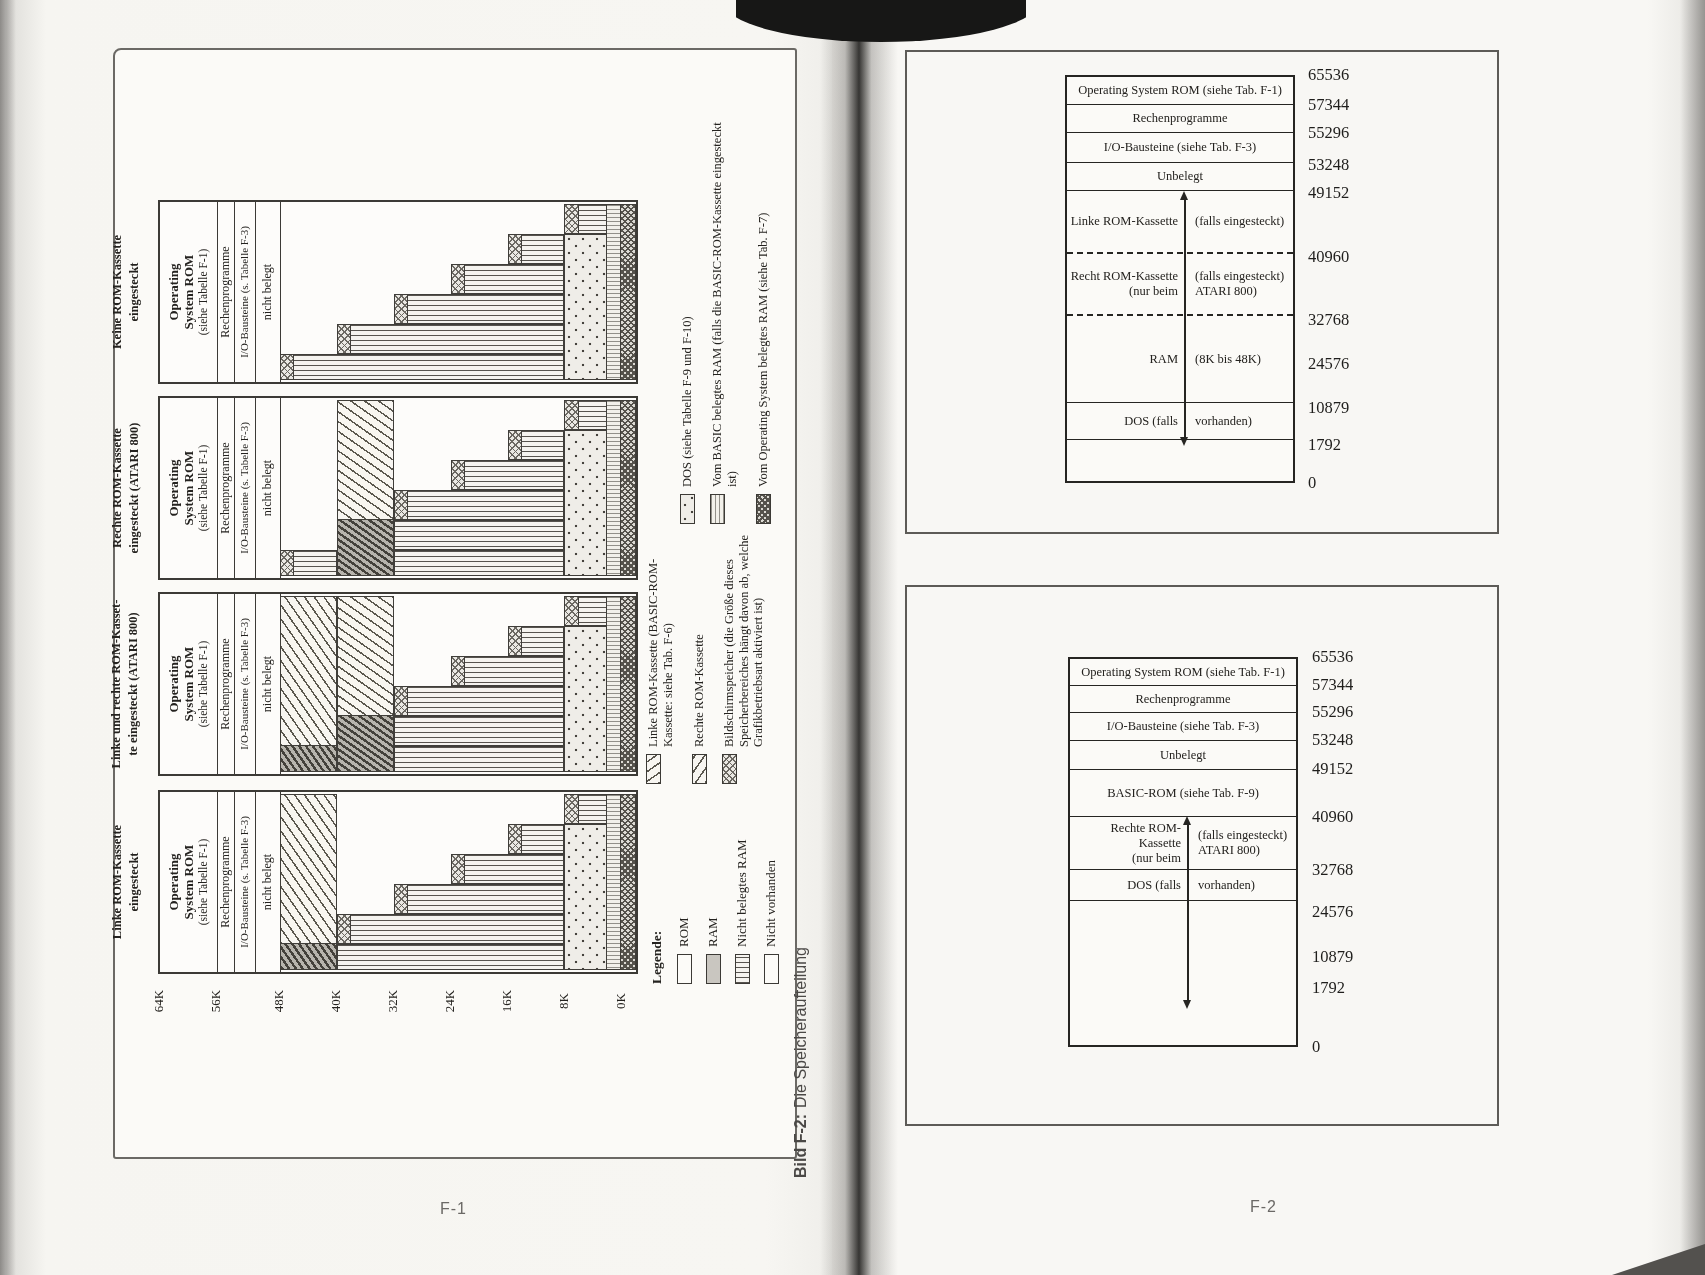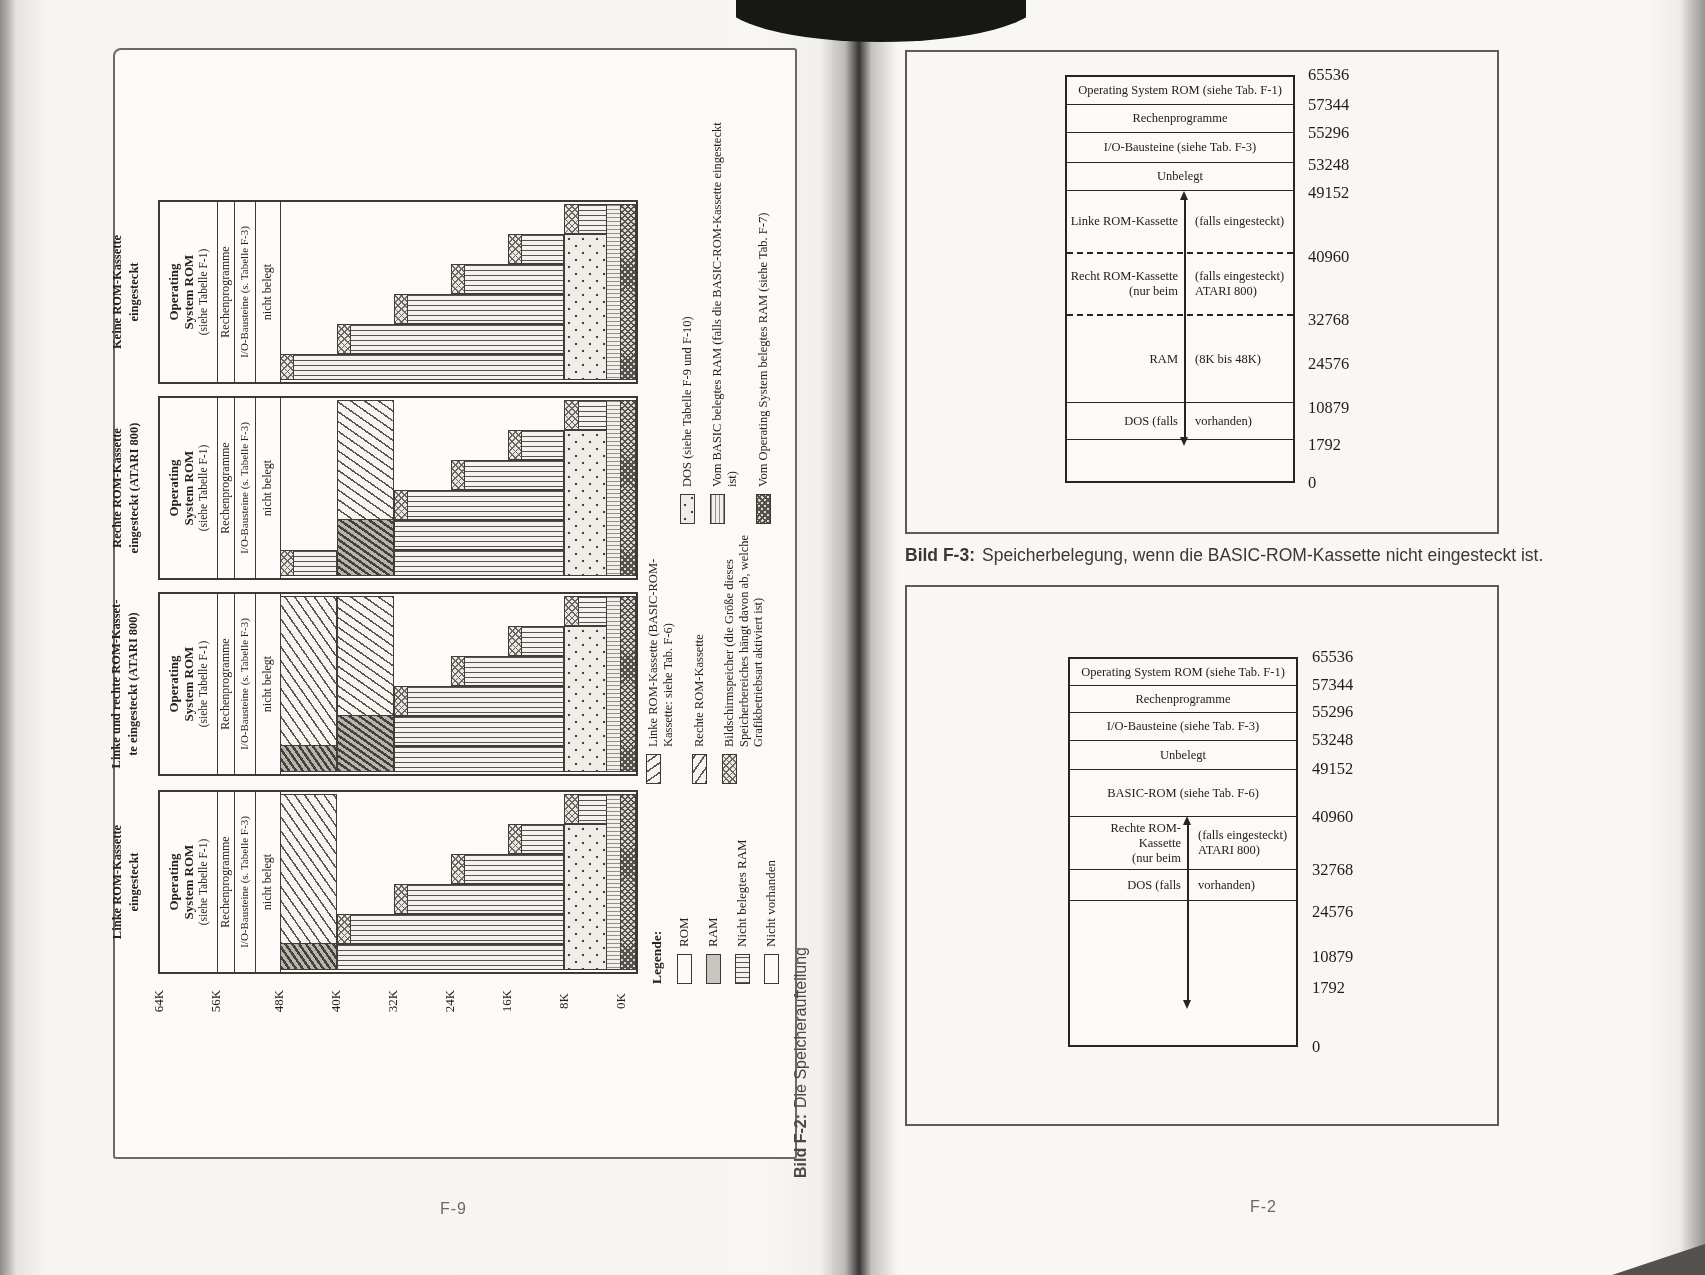--- a/index.html
+++ b/index.html
@@ -324,21 +324,21 @@
   <div class="rot leg leg1" style="left:759px;top:984px;width:150px;height:24px;">
     <span class="sw p-rom"></span>
     <span class="lab" style="white-space:nowrap;">Nicht vorhanden</span>
   </div>
 
   <div class="rot cap-rot" style="left:787px;top:1178px;width:280px;height:28px;">
     <b>Bild F-2:</b>
     <span>Die Speicheraufteilung</span>
   </div>
 
-  <div class="pagenum" style="left:440px;top:1200px;">F-9</div>
+  <div class="pagenum" style="left:440px;top:1200px;">F-1</div>
 
   <div class="obox" style="left:905px;top:50px;width:590px;height:480px;"></div>
 
   <div class="memmap" style="left:1065px;top:75px;width:230px;height:408px;">
     <div class="mrow" style="height:28px;">
       <div>Operating System ROM (siehe Tab. F-1)</div>
     </div>
     <div class="mrow" style="height:28px;">
       <div>Rechenprogramme</div>
     </div>
@@ -393,41 +393,38 @@
   <div class="addr" style="left:1308px;top:123px;">55296</div>
   <div class="addr" style="left:1308px;top:155px;">53248</div>
   <div class="addr" style="left:1308px;top:183px;">49152</div>
   <div class="addr" style="left:1308px;top:247px;">40960</div>
   <div class="addr" style="left:1308px;top:310px;">32768</div>
   <div class="addr" style="left:1308px;top:354px;">24576</div>
   <div class="addr" style="left:1308px;top:398px;">10879</div>
   <div class="addr" style="left:1308px;top:435px;">1792</div>
   <div class="addr" style="left:1308px;top:473px;">0</div>
 
-  <div class="caption" style="left:905px;top:545px;">
-    <b>Bild F-3:</b><span>Speicherbelegung, wenn die BASIC-ROM-Kassette nicht eingesteckt ist.</span>
-  </div>
 
   <div class="obox" style="left:905px;top:585px;width:590px;height:537px;"></div>
 
   <div class="memmap" style="left:1068px;top:657px;width:230px;height:390px;">
     <div class="mrow" style="height:27px;">
       <div>Operating System ROM (siehe Tab. F-1)</div>
     </div>
     <div class="mrow" style="height:27px;">
       <div>Rechenprogramme</div>
     </div>
     <div class="mrow" style="height:28px;">
       <div>I/O-Bausteine (siehe Tab. F-3)</div>
     </div>
     <div class="mrow" style="height:29px;">
       <div>Unbelegt</div>
     </div>
     <div class="mrow" style="height:47px;">
-      <div>BASIC-ROM (siehe Tab. F-6)</div>
+      <div>BASIC-ROM (siehe Tab. F-9)</div>
     </div>
     <div class="mrow split" style="height:53px;">
       <div class="half-l">
         <div>Rechte ROM-Kassette</div>
         <div>(nur beim</div>
       </div>
       <div class="half-r">
         <div>(falls eingesteckt)</div>
         <div>ATARI 800)</div>
       </div>

